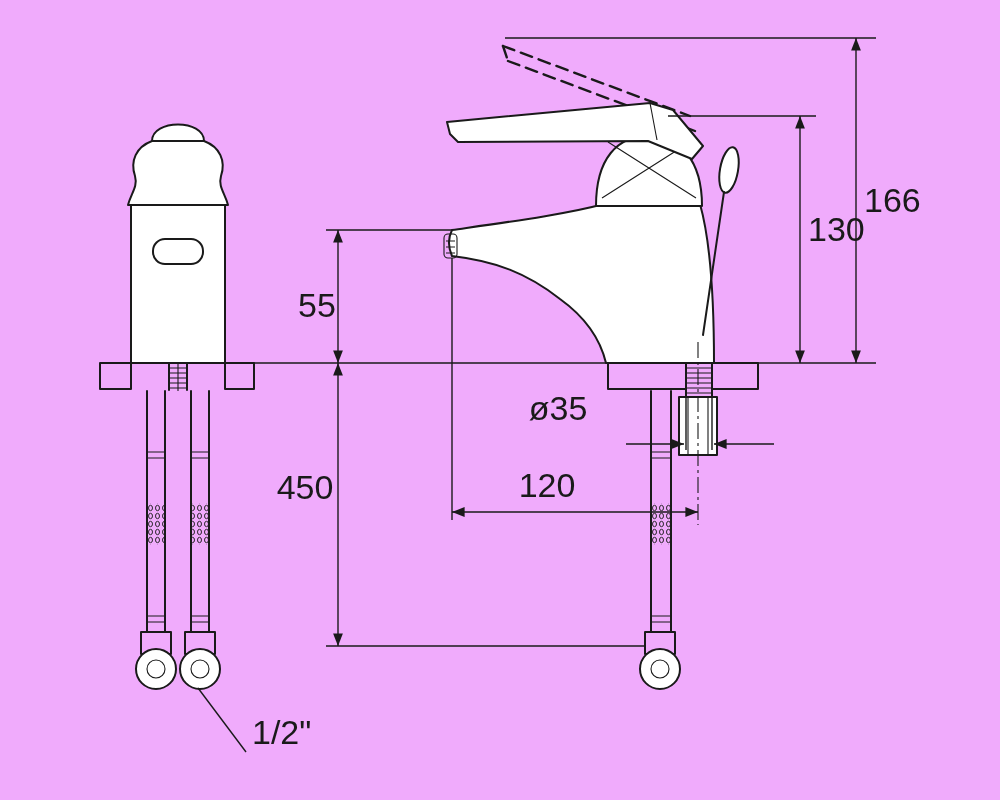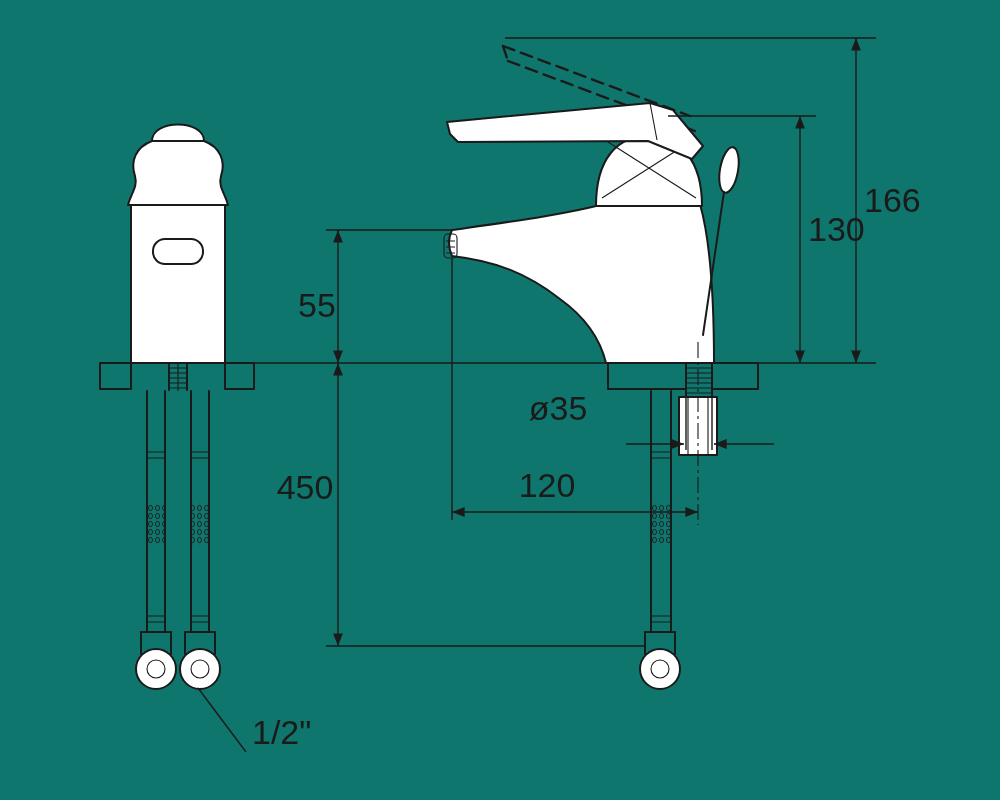--- a/index.html
+++ b/index.html
@@ -1,19 +1,19 @@
 <!DOCTYPE html>
 <html><head>
 <meta charset="utf-8">
 <style>
   html,body{margin:0;padding:0;background:#ffffff;}
   .canvas{
     position:relative;
     width:1000px;height:800px;
-    background:#0f766e;
+    background:#f0abfc;
     font-family:"Liberation Sans", sans-serif;
     overflow:hidden;
   }
   svg{display:block;}
   .ln{stroke:#1a1a1a;stroke-width:2;fill:none;stroke-linejoin:round;stroke-linecap:round;}
   .fw{fill:#ffffff;}
   .thin{stroke:#1a1a1a;stroke-width:1.4;fill:none;}
   .xthin{stroke:#1a1a1a;stroke-width:1.1;fill:none;}
   .dash{stroke-dasharray:12,7;stroke-width:2.4;}
   .cl{stroke-dasharray:16,4,3,4;}

